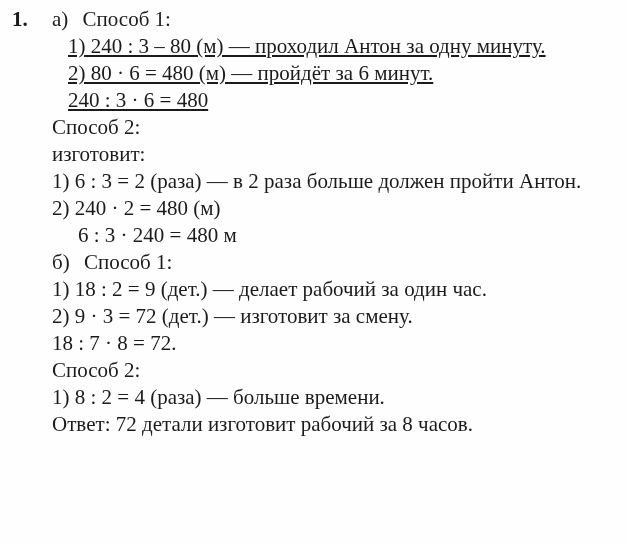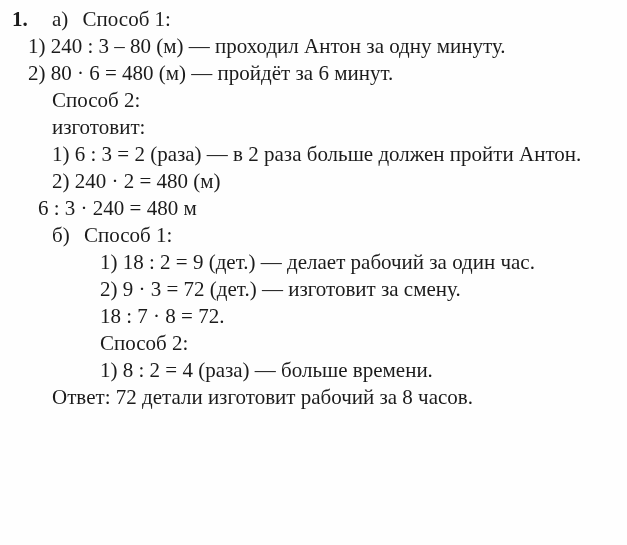--- a/index.html
+++ b/index.html
@@ -22,23 +22,23 @@
     box-sizing: border-box;
     font-size: 21px;
   }
   .row {
     height: 27px;
     line-height: 27px;
     white-space: nowrap;
   }
   
   .ind-main { margin-left: 52px; }   
-  .ind-sub  { margin-left: 28px; }   
-  .ind-sub2 { margin-left: 38px; }   
-  .ind-subb { margin-left: 100px; }   
+  .ind-sub  { margin-left: 68px; text-decoration: underline; }   
+  .ind-sub2 { margin-left: 78px; }   
+  .ind-subb { margin-left: 52px; }   
   .first-row { position: relative; padding-left: 52px; }
   .pnum {
     position: absolute;
     left: 12px;
     top: 0;
     font-weight: bold;
   }
   .italic { }
   .part-label { margin-right: 9px; }
   .justify-row {
@@ -53,20 +53,21 @@
 <div class="doc">
 
   <div class="row first-row">
     <span class="pnum">1.</span>
     <span class="part-label">а)</span>
     <span class="italic">Способ 1:</span>
   </div>
 
   <div class="row ind-sub">1) 240 : 3 – 80 (м) — проходил Антон за одну минуту.</div>
   <div class="row ind-sub">2) 80 · 6 = 480 (м) — пройдёт за 6 минут.</div>
+  <div class="row ind-sub">240 : 3 · 6 = 480</div>
 
   <div class="row ind-main italic">Способ 2:</div>
   <div class="row ind-main">изготовит:</div>
   <div class="row ind-main">1) 6 : 3 = 2 (раза) — в 2 раза больше должен пройти Антон.</div>
   <div class="row ind-main">2) 240 · 2 = 480 (м)</div>
   <div class="row ind-sub2">6 : 3 · 240 = 480 м</div>
 
   <div class="row ind-main">
     <span class="part-label">б)</span>
     <span class="italic">Способ 1:</span>

